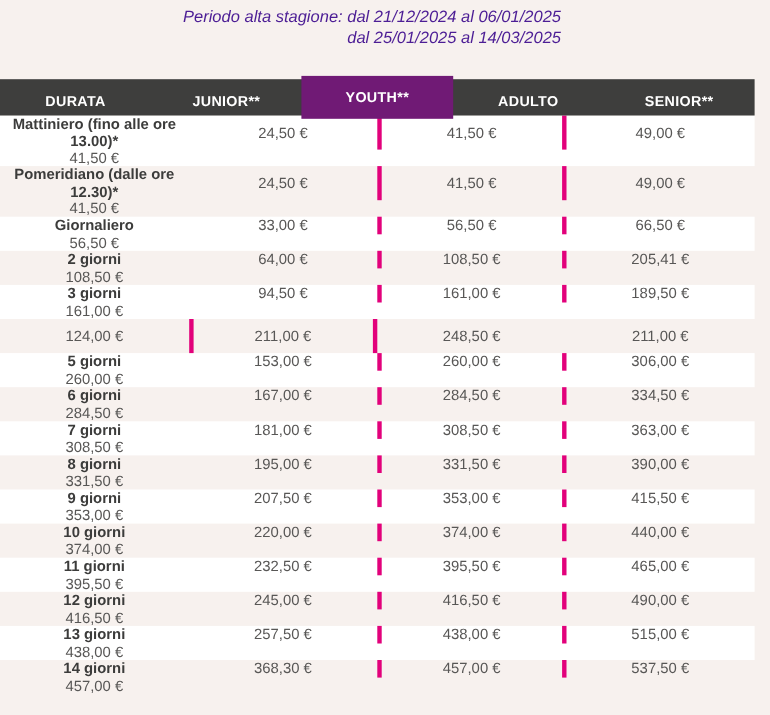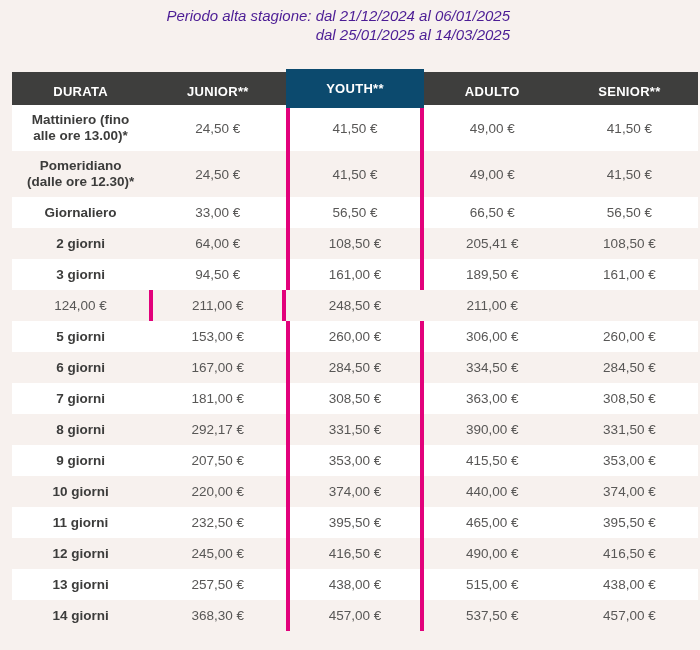--- a/index.html
+++ b/index.html
@@ -15,49 +15,49 @@
     top: 6px; left: 0;
     width: 510px;
     text-align: right;
     font-style: italic;
     color: #4c1d95;
     font-size: 15px;
     line-height: 19px;
   }
   .table-wrap {
     position: absolute;
-    left: 12px; top: 72px;
+    left: 0; top: 72px;
     width: 686px;
   }
   .header-row {
     display: grid;
     grid-template-columns: repeat(5, 1fr);
     height: 33px;
     background: #3e3e3d;
     position: relative;
     z-index: 1;
   }
   .header-cell {
     display: flex; align-items: center; justify-content: center;
     color: #ffffff;
     font-weight: bold;
     font-size: 13px;
     letter-spacing: 0.3px;
   }
   .header-cell.youth {
-    background: #0c4a6e;
+    background: #701a75;
     position: relative;
     top: -3px;
     height: 39px;
     z-index: 2;
   }
   .table-body { position: relative; }
   .body-row {
     display: grid;
-    grid-template-columns: repeat(5, 1fr);
+    grid-template-columns: repeat(4, 1fr);
     height: 31px;
   }
   .body-row.tall { height: 46px; }
   .body-row:nth-child(odd) { background: #ffffff; }
   .cell {
     display: flex; align-items: center; justify-content: center;
     font-size: 13.5px;
     color: #585756;
   }
   .cell.label {
@@ -148,21 +148,21 @@
       </div>
       <div class="body-row">
         <div class="cell label">7 giorni</div>
         <div class="cell">181,00 €</div>
         <div class="cell youth-col">308,50 €</div>
         <div class="cell">363,00 €</div>
         <div class="cell">308,50 €</div>
       </div>
       <div class="body-row">
         <div class="cell label">8 giorni</div>
-        <div class="cell">292,17 €</div>
+        <div class="cell">195,00 €</div>
         <div class="cell youth-col">331,50 €</div>
         <div class="cell">390,00 €</div>
         <div class="cell">331,50 €</div>
       </div>
       <div class="body-row">
         <div class="cell label">9 giorni</div>
         <div class="cell">207,50 €</div>
         <div class="cell youth-col">353,00 €</div>
         <div class="cell">415,50 €</div>
         <div class="cell">353,00 €</div>

